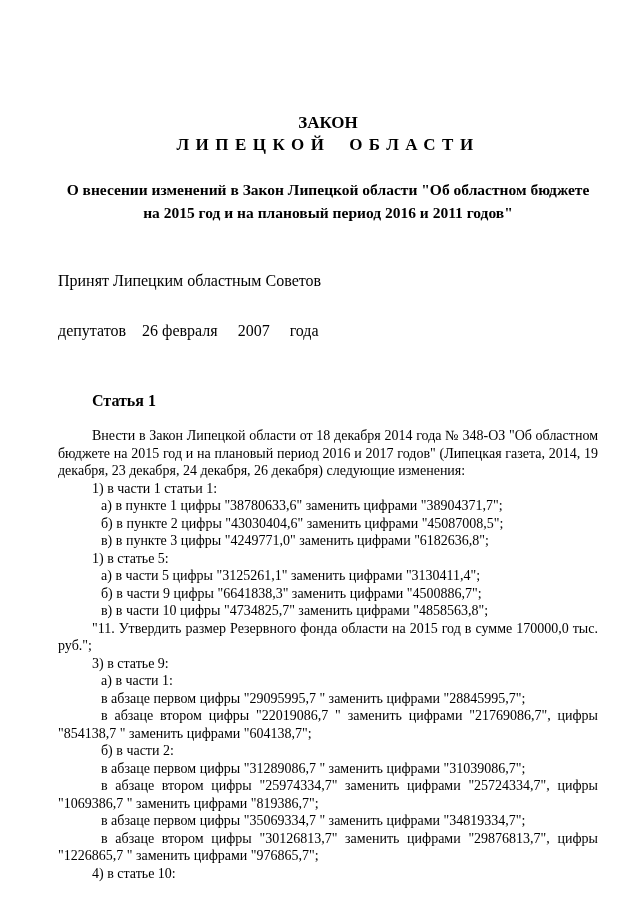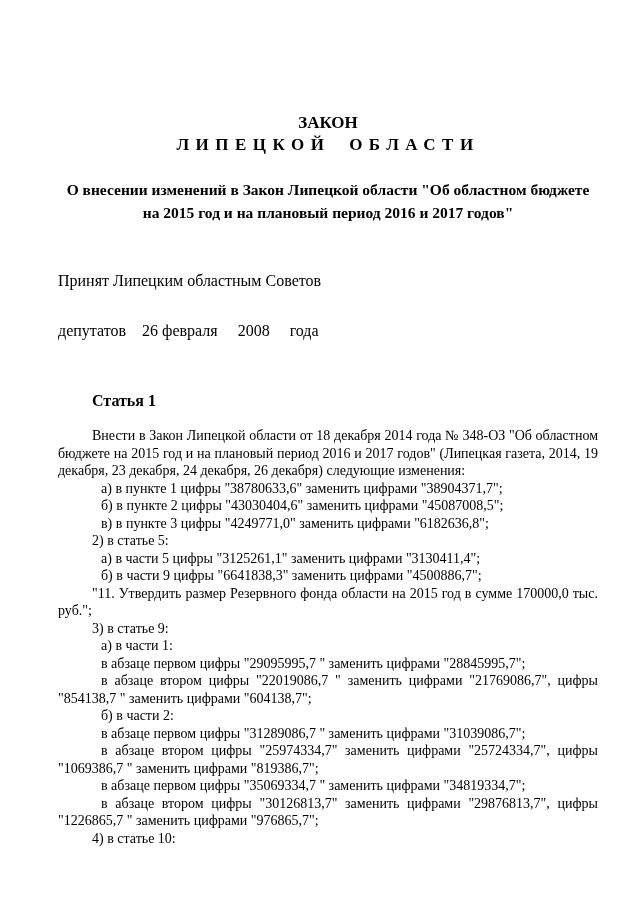--- a/index.html
+++ b/index.html
@@ -63,37 +63,39 @@
 </style>
 </head>
 <body>
 
 <div class="page">
 
   <div class="title-line">ЗАКОН</div>
 
   <div class="title-line title-spaced">ЛИПЕЦКОЙ ОБЛАСТИ</div>
 
-  <div class="subtitle">О внесении изменений в Закон Липецкой области "Об областном бюджете на 2015 год и на плановый период 2016 и 2017 годов"</div>
+  <div class="subtitle">О внесении изменений в Закон Липецкой области "Об областном бюджете на 2015 год и на плановый период 2016 и 2011 годов"</div>
 
   <div class="adopted">
     <div>Принят Липецким областным Советов</div>
-    <div>депутатов    26 февраля     2008     года</div>
+    <div>депутатов    26 февраля     2007     года</div>
   </div>
 
   <div class="article-heading">Статья 1</div>
 
   <div class="law-body" id="law-body-container">
       <p class="para ind1">Внести в Закон Липецкой области от 18 декабря 2014 года № 348-ОЗ "Об областном бюджете на 2015 год и на плановый период 2016 и 2017 годов" (Липецкая газета, 2014, 19 декабря, 23 декабря, 24 декабря, 26 декабря) следующие изменения:</p>
+      <p class="para ind1">1) в части 1 статьи 1:</p>
       <p class="para ind2">а) в пункте 1 цифры "38780633,6" заменить цифрами "38904371,7";</p>
       <p class="para ind2">б) в пункте 2 цифры "43030404,6" заменить цифрами "45087008,5";</p>
       <p class="para ind2">в) в пункте 3 цифры "4249771,0" заменить цифрами "6182636,8";</p>
-      <p class="para ind1">2) в статье 5:</p>
+      <p class="para ind1">1) в статье 5:</p>
       <p class="para ind2">а) в части 5 цифры "3125261,1" заменить цифрами "3130411,4";</p>
       <p class="para ind2">б) в части 9 цифры "6641838,3" заменить цифрами "4500886,7";</p>
+      <p class="para ind2">в) в части 10 цифры "4734825,7" заменить цифрами "4858563,8";</p>
       <p class="para ind1">"11. Утвердить размер Резервного фонда области на 2015 год в сумме 170000,0 тыс. руб.";</p>
       <p class="para ind1">3) в статье 9:</p>
       <p class="para ind2">а) в части 1:</p>
       <p class="para ind2">в абзаце первом цифры "29095995,7 " заменить цифрами "28845995,7";</p>
       <p class="para ind2">в абзаце втором цифры "22019086,7 " заменить цифрами "21769086,7", цифры "854138,7 " заменить цифрами "604138,7";</p>
       <p class="para ind2">б) в части 2:</p>
       <p class="para ind2">в абзаце первом цифры "31289086,7 " заменить цифрами "31039086,7";</p>
       <p class="para ind2">в абзаце втором цифры "25974334,7" заменить цифрами "25724334,7", цифры "1069386,7 " заменить цифрами "819386,7";</p>
       <p class="para ind2">в абзаце первом цифры "35069334,7 " заменить цифрами "34819334,7";</p>
       <p class="para ind2">в абзаце втором цифры "30126813,7" заменить цифрами "29876813,7", цифры "1226865,7 " заменить цифрами "976865,7";</p>

